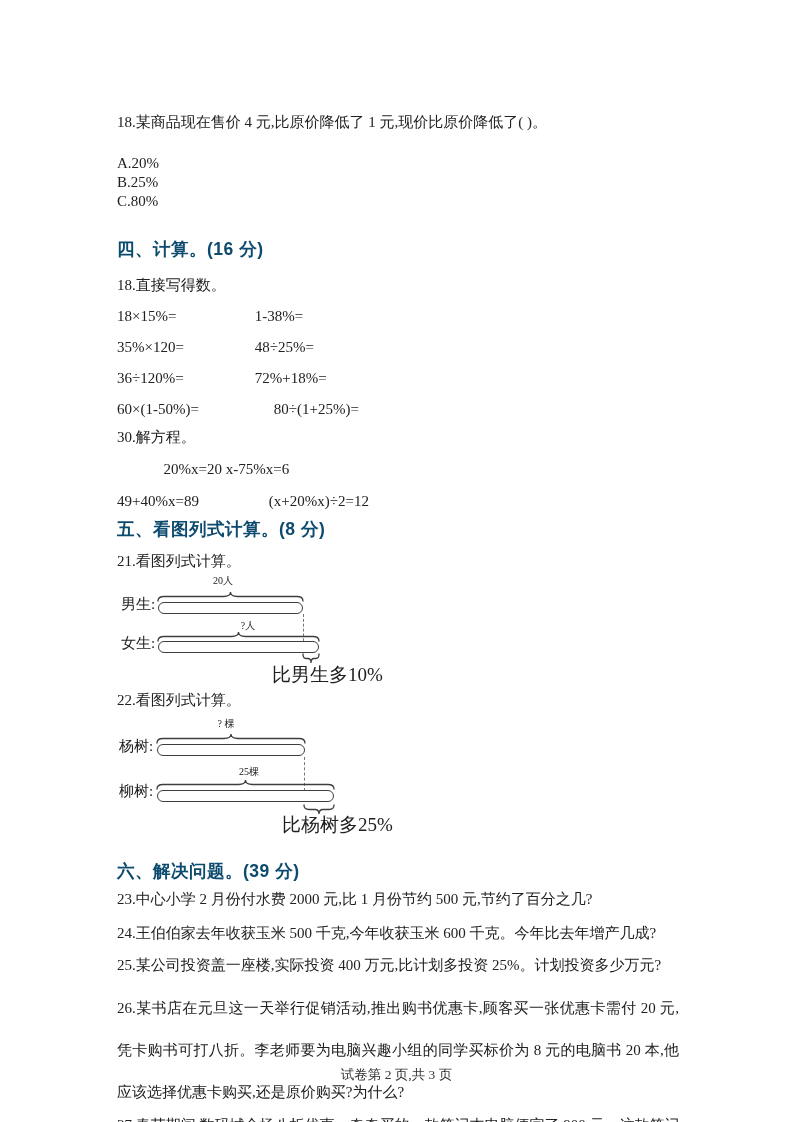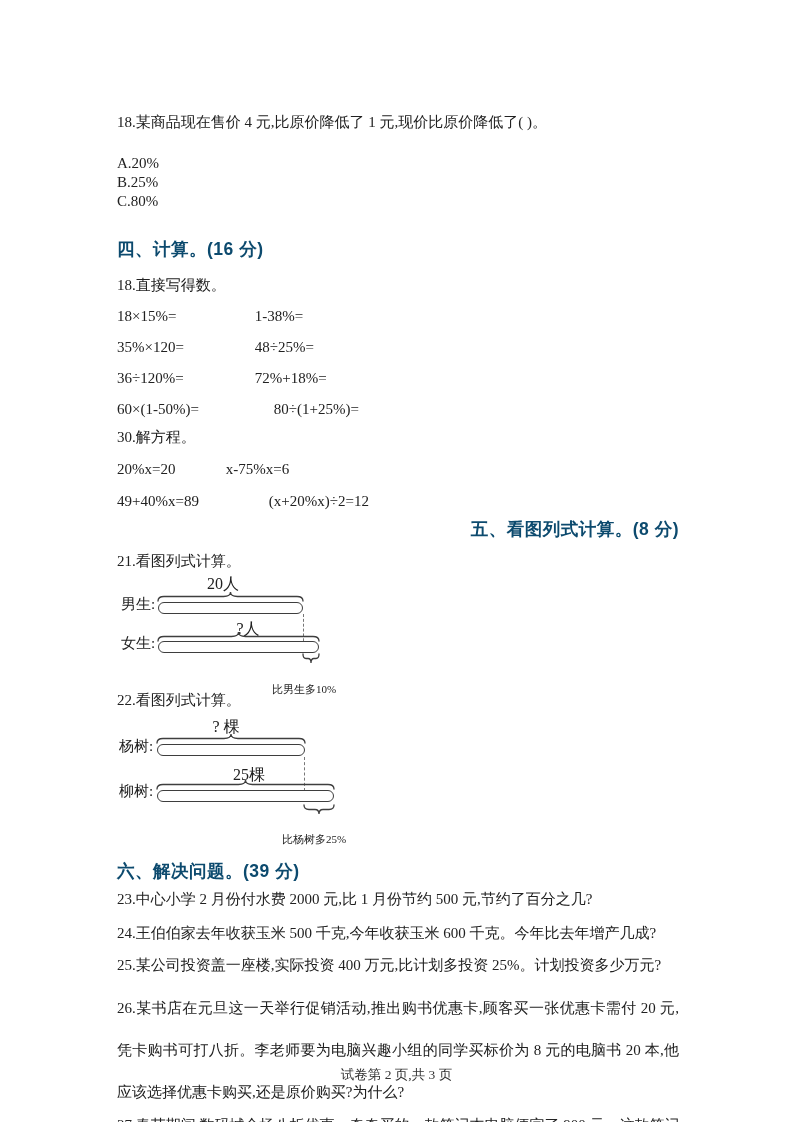--- a/index.html
+++ b/index.html
@@ -19,46 +19,46 @@
   .sec-heading {
     font-family:"Liberation Sans","DejaVu Sans",sans-serif;
     font-weight:bold; font-size:17.5px; line-height:22px; color:#0c4a6e;
     letter-spacing:0.5px;
   }
   #heading4 { margin-top:27px; }
   #q19-label { margin-top:16px; }
   .frow { margin-top:12px; font-size:15px; line-height:19px; }
   .frow .c1 { display:inline-block; }
   .w134 { width:134px; } .w153 { width:153px; }
-  .w105 { width:105px; } .w148 { width:148px; }
+  .w105 { width:105px;text-align:right; } .w148 { width:148px; }
   #q20-label { margin-top:9px; }
   .frow20 { margin-top:13px; }
-  #heading5 { margin-top:7px;text-align:right; }
+  #heading5 { margin-top:7px; }
   #q21-label { margin-top:12px; }
   #q22-label { margin-top:13px; }
   #heading6 { margin-top:23px; }
   #q23 { margin-top:8px; }
   #q24 { margin-top:15px; }
   #q25 { margin-top:13px; }
   #q26 { margin-top:12px; line-height:42px; text-align:justify; }
   #q27 { margin-top:3px; white-space:nowrap; overflow:hidden; }
   
   .diagram { position:relative; font-size:14px; }
   #diagram21 { margin-top:3px; height:104px; }
   #diagram22 { margin-top:5px; height:122px; }
-  .d-text { position:absolute; font-size:16px; text-align:center; }
+  .d-text { position:absolute; font-size:10px; text-align:center; }
   .d-side { position:absolute; font-size:15px; }
   .bar {
     position:absolute; height:12px; border:1.6px solid #3e3e3e;
     border-radius:6px; background:#fff;
   }
   .dash { position:absolute; width:0; border-left:1.4px dashed #777; }
   .brace { position:absolute; overflow:visible; }
   .brace path { fill:none; stroke:#3e3e3e; stroke-width:1.3; stroke-linecap:round; }
-  .d-note { position:absolute; font-size:11px; white-space:nowrap;margin-top:20px; }
+  .d-note { position:absolute; font-size:19px; white-space:nowrap; }
   .footer {
     position:absolute; left:0; right:0; top:1066px; text-align:center;
     font-size:13.5px; color:#333;
   }
 </style>
 </head>
 <body>
 
 <div class="page">
   <div class="content">

